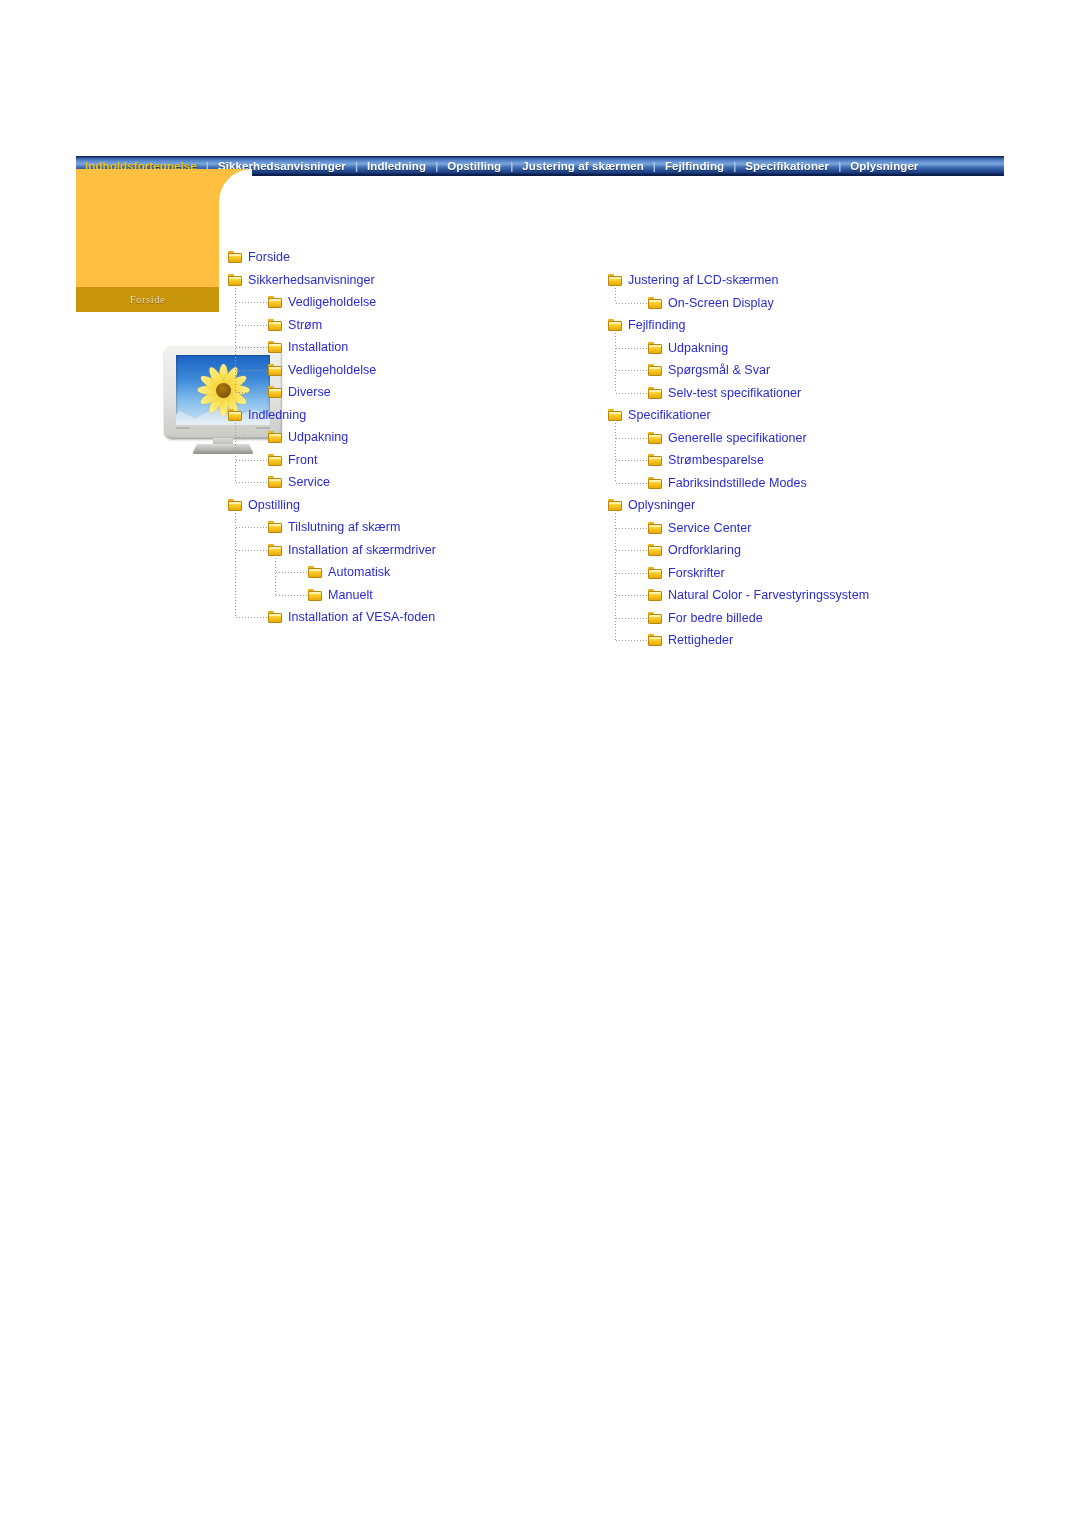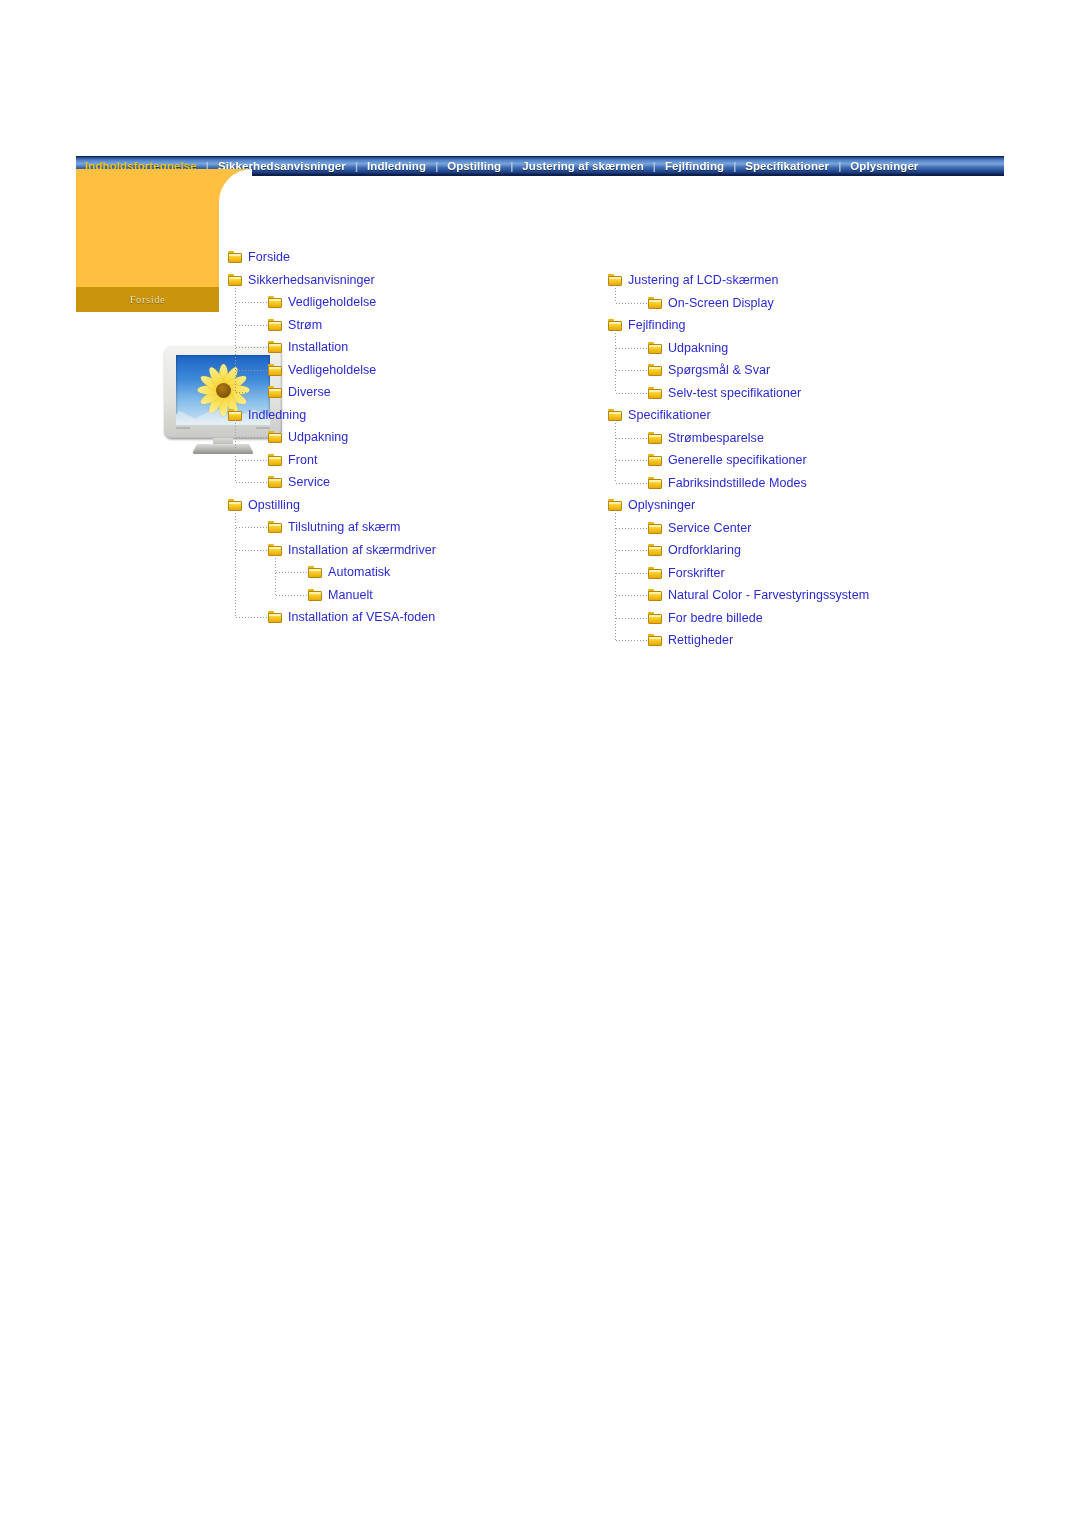--- a/index.html
+++ b/index.html
@@ -522,29 +522,29 @@
         <span class="lip"></span>
       </span>
       <span class="label">Specifikationer</span>
     </div>
     <div class="node lvl-1">
       <span class="folder-icon">
         <span class="tab"></span>
         <span class="body"></span>
         <span class="lip"></span>
       </span>
+      <span class="label">Generelle specifikationer</span>
+    </div>
+    <div class="node lvl-1">
+      <span class="folder-icon">
+        <span class="tab"></span>
+        <span class="body"></span>
+        <span class="lip"></span>
+      </span>
       <span class="label">Strømbesparelse</span>
-    </div>
-    <div class="node lvl-1">
-      <span class="folder-icon">
-        <span class="tab"></span>
-        <span class="body"></span>
-        <span class="lip"></span>
-      </span>
-      <span class="label">Generelle specifikationer</span>
     </div>
     <div class="node lvl-1">
       <span class="folder-icon">
         <span class="tab"></span>
         <span class="body"></span>
         <span class="lip"></span>
       </span>
       <span class="label">Fabriksindstillede Modes</span>
     </div>
     <div class="node lvl-0">

